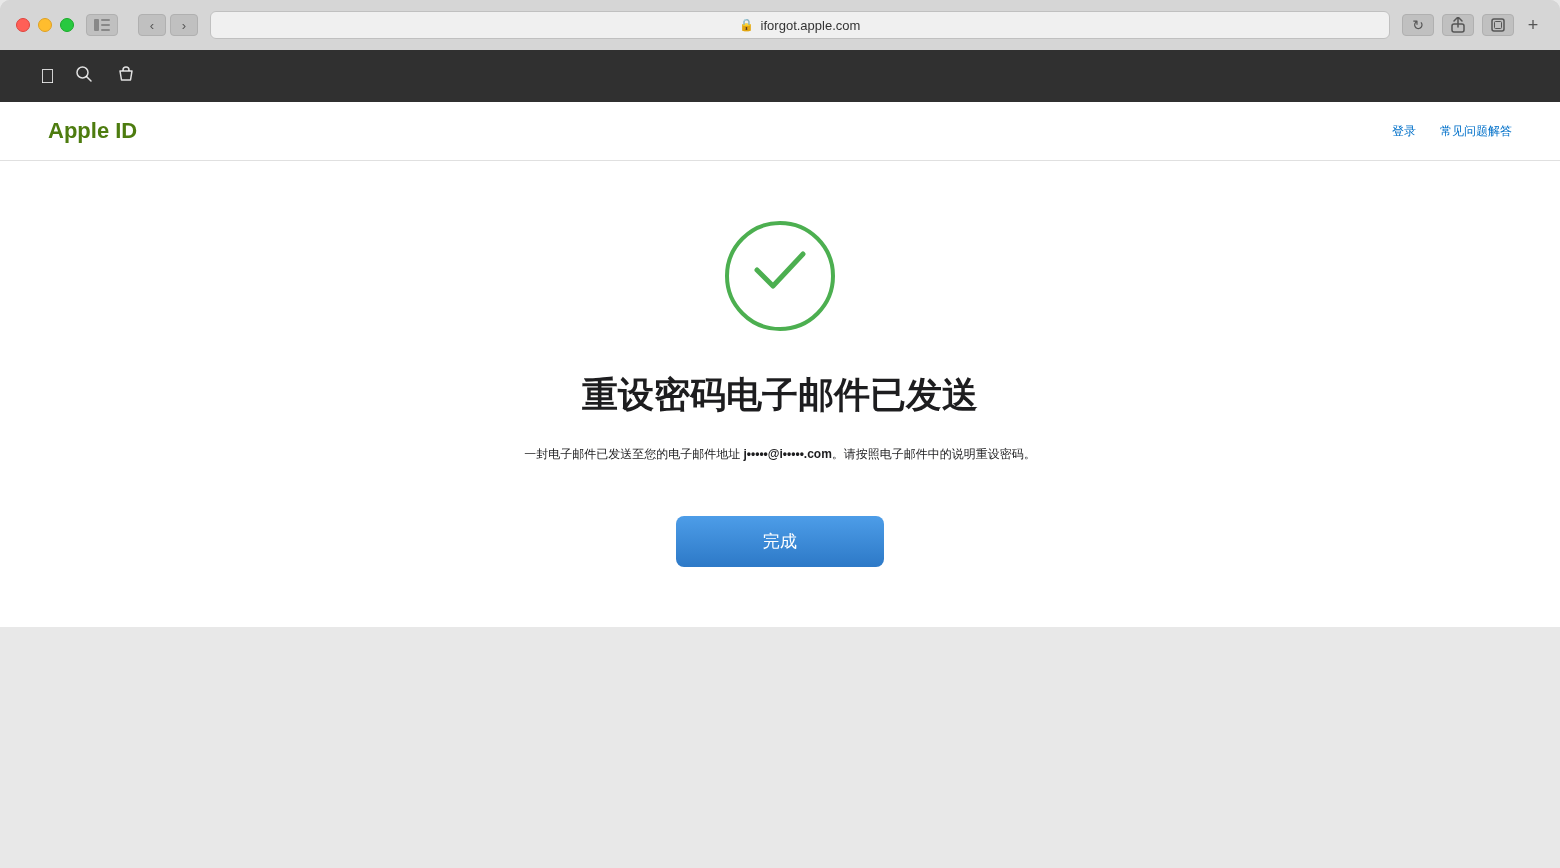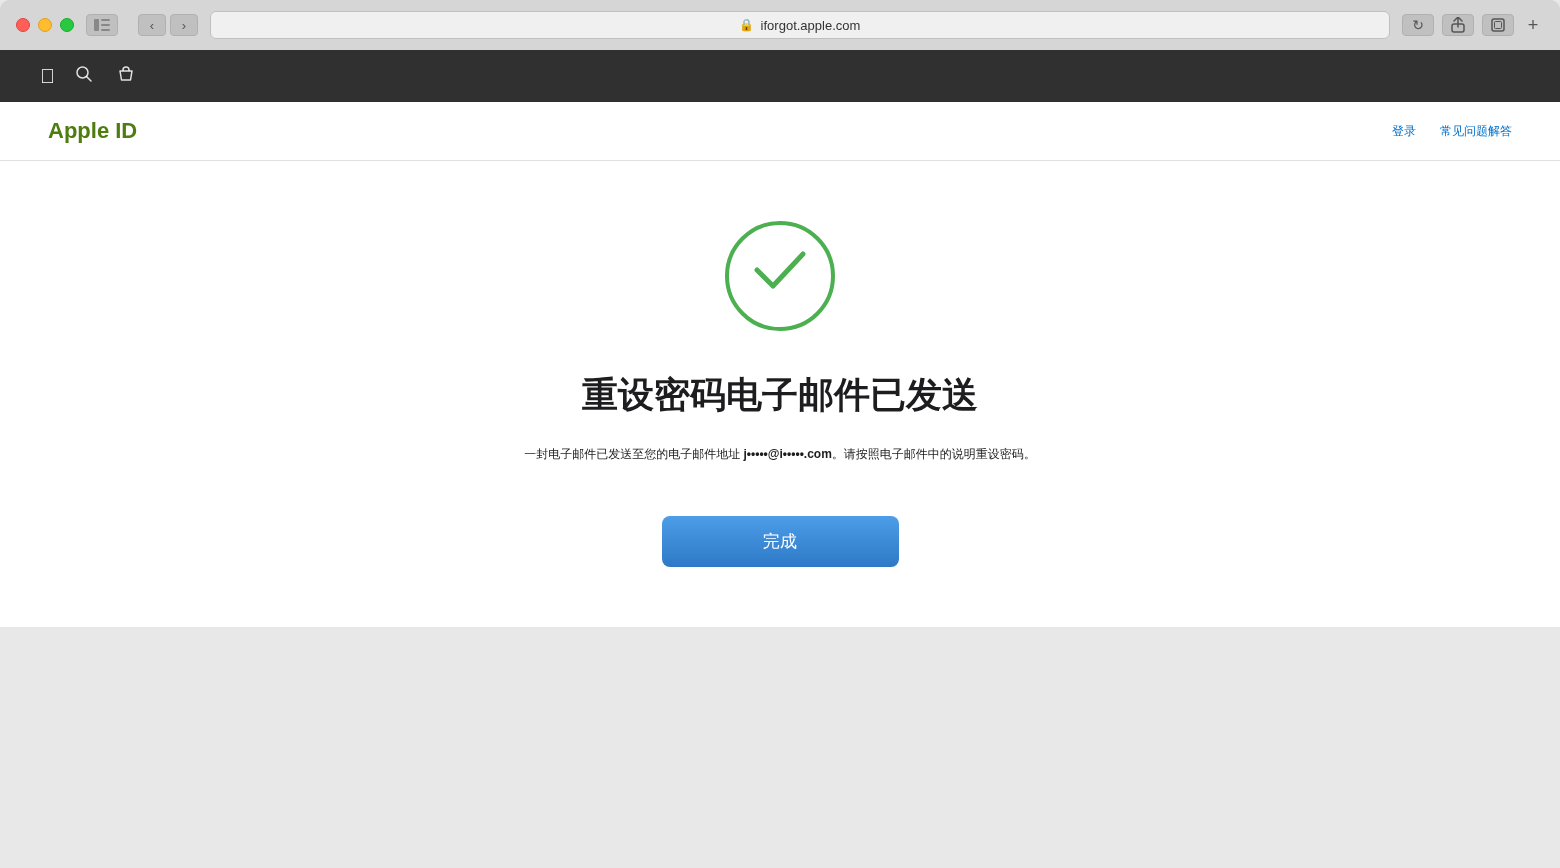--- a/index.html
+++ b/index.html
@@ -252,21 +252,21 @@
     .email-highlight {
       font-weight: 600;
     }
 
     .done-button {
       background: linear-gradient(to bottom, #4d9de8, #2d79c7);
       color: white;
       border: none;
       border-radius: 8px;
       padding: 14px 0;
-      width: 237px;
+      width: 208px;
       font-size: 17px;
       font-weight: 400;
       cursor: pointer;
       letter-spacing: 0.3px;
     }
   </style>
 </head>
 <body>
 
 <div class="browser-chrome">

